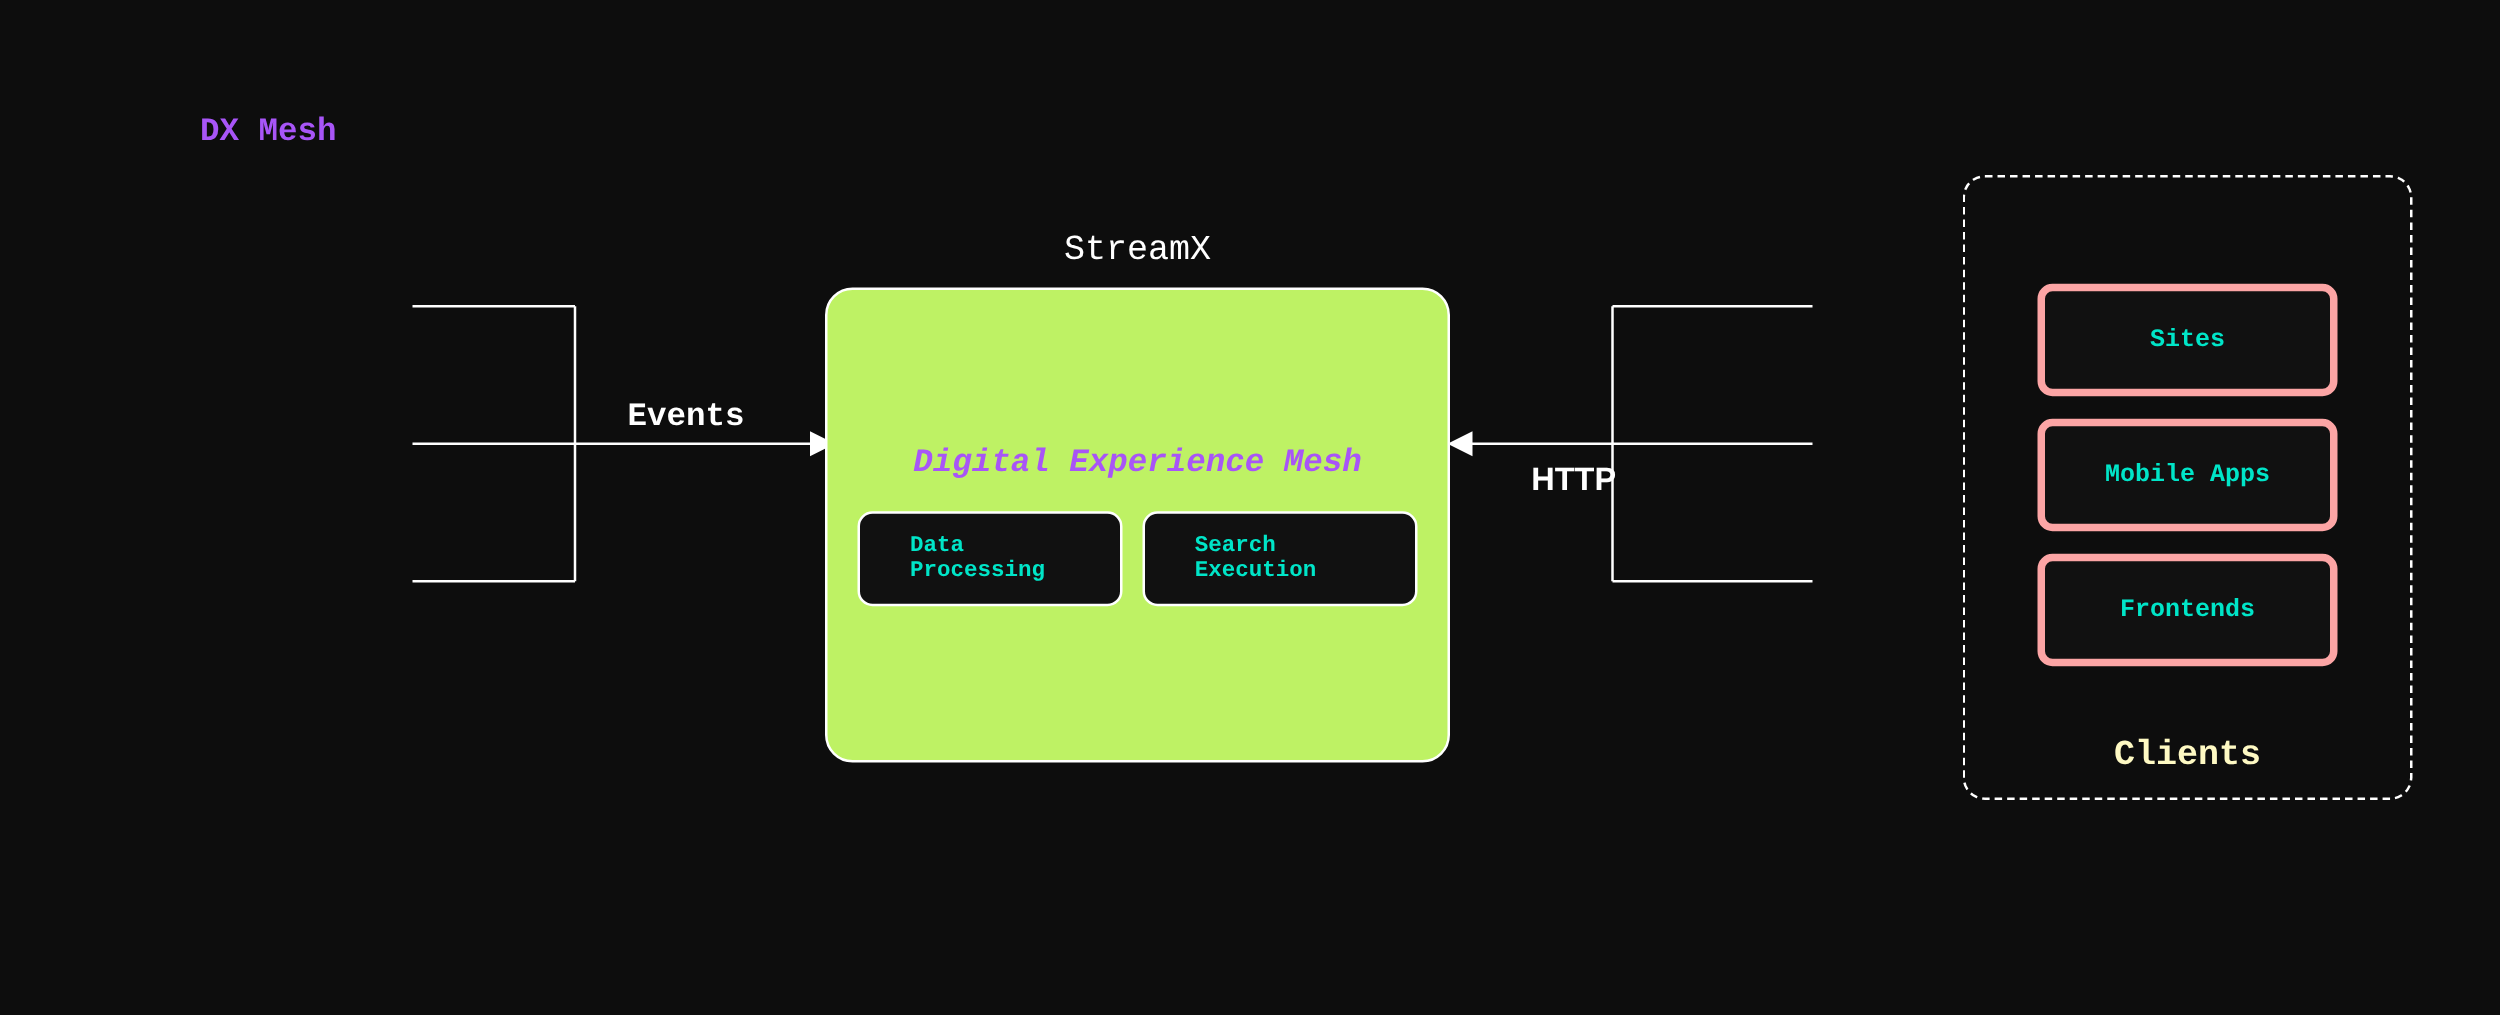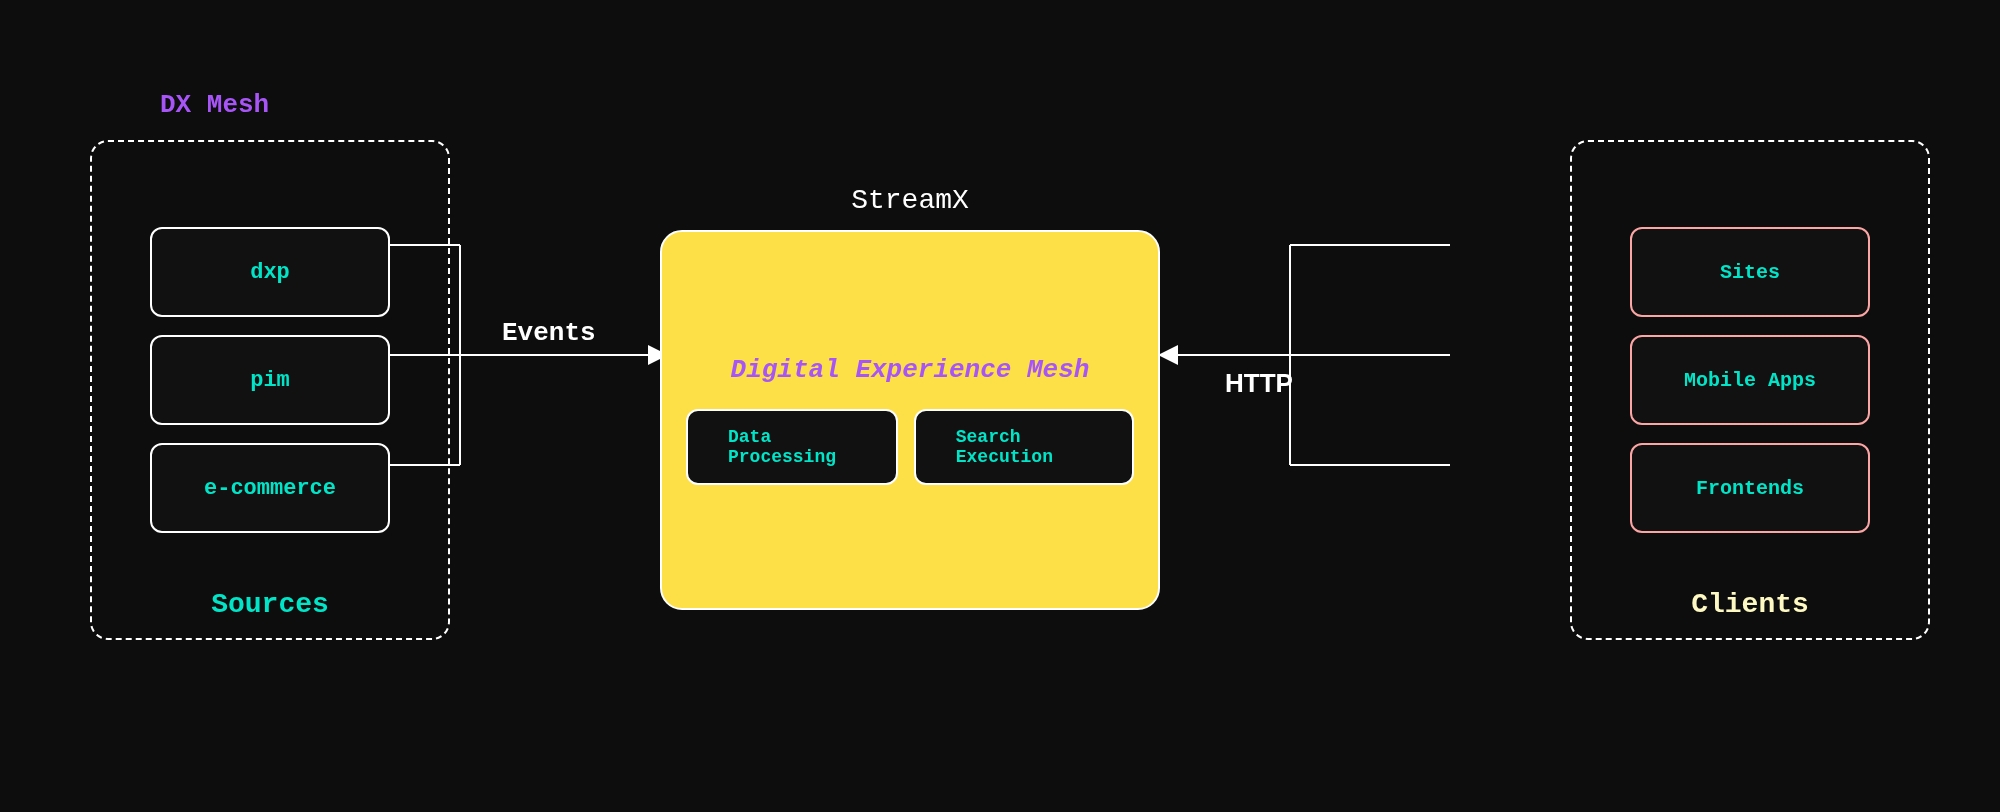--- a/index.html
+++ b/index.html
@@ -117,21 +117,21 @@
       font-weight: normal;
       font-family: 'Courier New', Courier, monospace;
       margin-bottom: 14px;
     }
 
     .streamx-outer-box {
       width: 500px;
       height: 380px;
       border: 2px solid #ffffff;
       border-radius: 22px;
-      background-color: #fde047;
+      background-color: #bef264;
       display: flex;
       flex-direction: column;
       align-items: center;
       justify-content: center;
       gap: 24px;
       padding: 24px;
     }
 
     .dem-label {
       color: #a855f7;
@@ -200,21 +200,21 @@
       color: #fef9c3;
       font-size: 28px;
       font-family: 'Courier New', Courier, monospace;
       font-weight: bold;
       white-space: nowrap;
     }
 
     .client-card {
       width: 240px;
       height: 90px;
-      border: 2px solid #fca5a5;
+      border: 6px solid #fca5a5;
       border-radius: 12px;
       display: flex;
       align-items: center;
       justify-content: center;
       background-color: #111111;
     }
 
     .client-card-label {
       color: #00e5c8;
       font-size: 20px;
@@ -249,32 +249,20 @@
 
     <line x1="1290" y1="245" x2="1450" y2="245" stroke="#ffffff" stroke-width="2"></line>
 
     <line x1="1290" y1="355" x2="1450" y2="355" stroke="#ffffff" stroke-width="2"></line>
 
     <line x1="1290" y1="465" x2="1450" y2="465" stroke="#ffffff" stroke-width="2"></line>
 
     <polygon points="1178,345 1158,355 1178,365" fill="#ffffff"></polygon>
   </svg>
 
-  <div class="sources-box">
-    <div class="source-card">
-      <span class="source-card-label">DXP</span>
-    </div>
-    <div class="source-card">
-      <span class="source-card-label">PIM</span>
-    </div>
-    <div class="source-card">
-      <span class="source-card-label">e-commerce</span>
-    </div>
-    <span class="sources-label">Sources</span>
-  </div>
 
   <div style="position: absolute; top: 318px; left: 502px;">
     <span class="events-label">Events</span>
   </div>
 
   <div class="streamx-section">
     <span class="streamx-title">StreamX</span>
     <div class="streamx-outer-box">
       <span class="dem-label">Digital Experience Mesh</span>
       <div class="sub-boxes-row">

